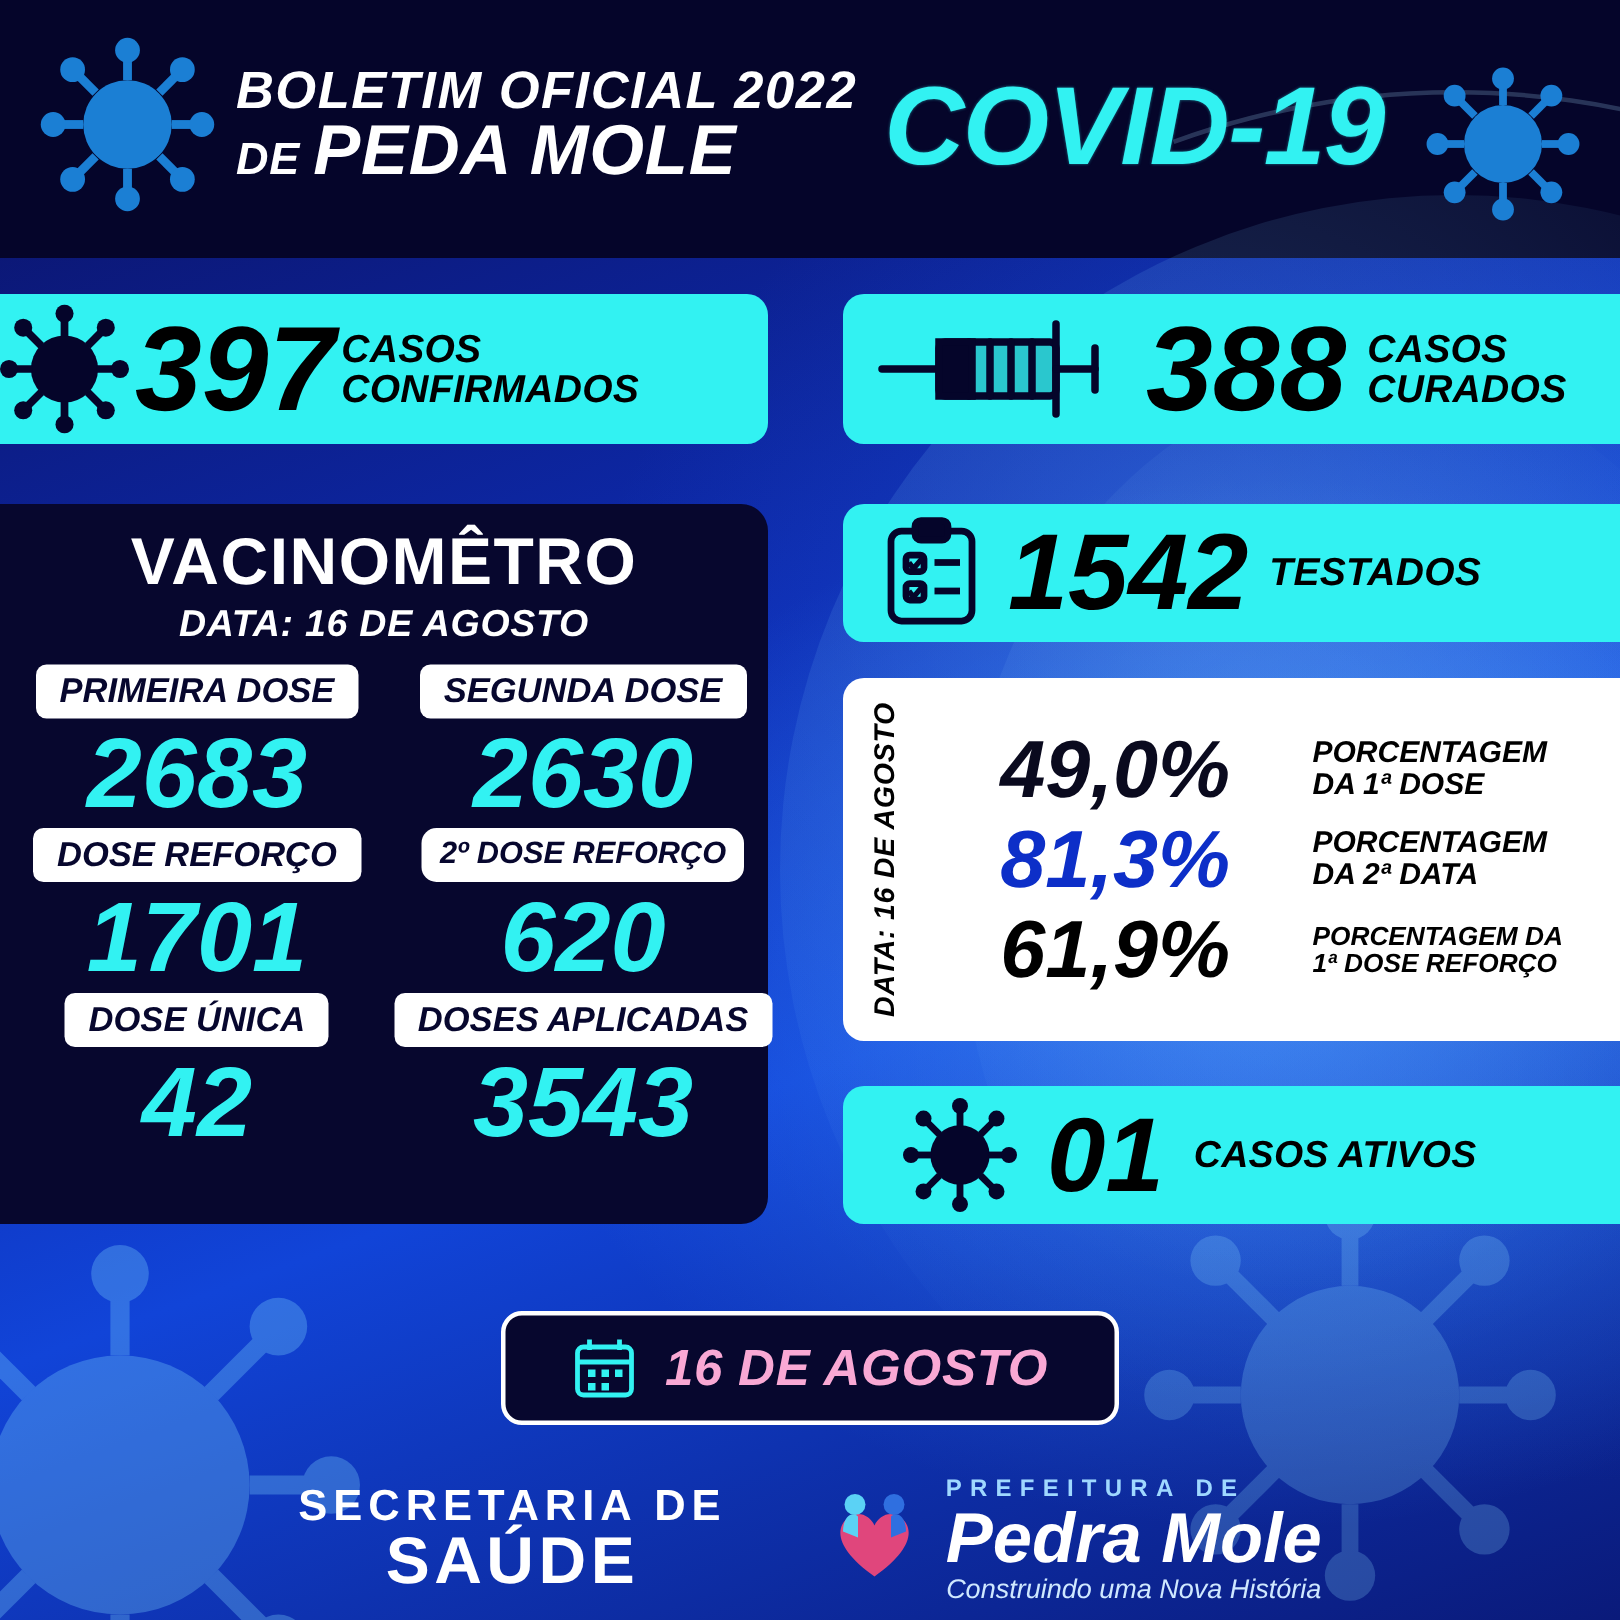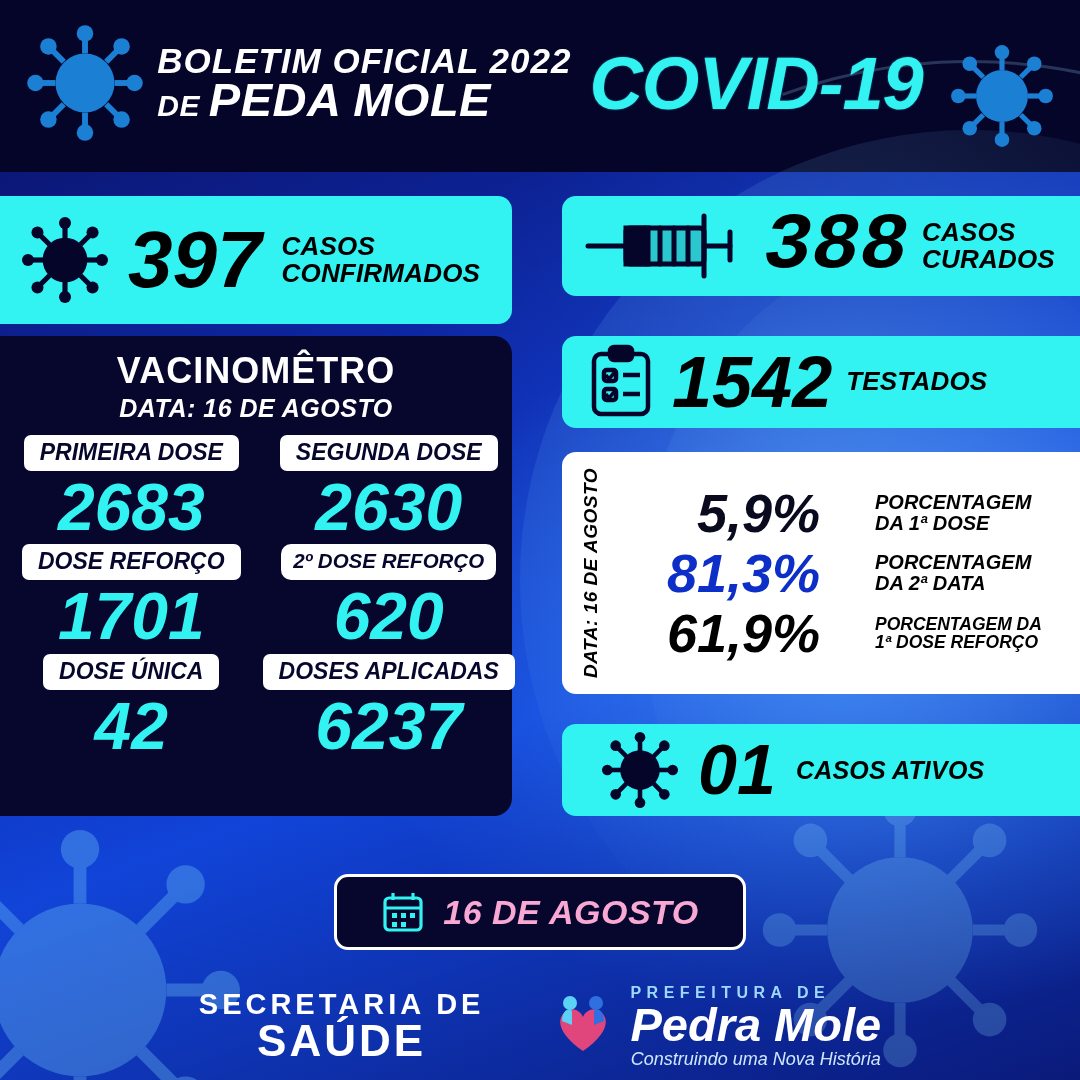--- a/index.html
+++ b/index.html
@@ -108,34 +108,34 @@
   .lbl {
     font-weight: bold;
     font-style: italic;
     color: #000000;
     line-height: 1.04;
     letter-spacing: 0.2px;
   }
 
   
   #card-confirmados {
-    left: 0; top: 196px; width: 512px; height: 128px;
+    left: 0; top: 196px; width: 512px; height: 100px;
     border-radius: 0 14px 14px 0;
-    padding-left: 22px; gap: 20px;
+    gap: 4px;
   }
   #card-confirmados .big-num { font-size: 80px; }
   #card-confirmados .lbl { font-size: 26px; }
 
   
   #card-curados {
     left: 562px; top: 196px; width: 518px; height: 100px;
     border-radius: 14px 0 0 14px;
     padding-left: 18px; gap: 14px;
   }
-  #card-curados .big-num { font-size: 80px; font-family: Liberation Mono, monospace; }
+  #card-curados .big-num { font-size: 80px; }
   #card-curados .lbl { font-size: 26px; }
 
   
   #card-testados {
     left: 562px; top: 336px; width: 518px; height: 92px;
     border-radius: 14px 0 0 14px;
     padding-left: 22px; gap: 14px;
   }
   #card-testados .big-num { font-size: 72px; }
   #card-testados .lbl { font-size: 26px; }
@@ -184,21 +184,21 @@
   
   #vacinometro {
     position: absolute;
     left: 0; top: 336px; width: 512px; height: 480px;
     background: #07072e;
     border-radius: 0 18px 18px 0;
     padding: 14px 22px 16px 22px;
     display: flex; flex-direction: column; align-items: center;
   }
   .vac-title {
-    color: #ffffff; font-size: 36px; font-weight: bold; letter-spacing: 1px;
+    color: #ffffff; font-size: 44px; font-weight: bold; letter-spacing: 1px;
     font-style: normal;
   }
   .vac-date {
     color: #ffffff; font-size: 25px; font-weight: bold; font-style: italic;
     margin-top: 2px; letter-spacing: 0.5px;
   }
   .vac-grid {
     margin-top: 12px;
     display: grid; grid-template-columns: 1fr 1fr;
     column-gap: 22px; row-gap: 2px; width: 100%;
@@ -442,21 +442,21 @@
       </svg>
     </span>
     <span class="big-num">1542</span>
     <span class="lbl">TESTADOS</span>
   </div>
 
   <div class="card white" id="card-percent">
     <div class="pct-date">DATA: 16 DE AGOSTO</div>
     <div class="pct-rows">
       <div class="pct-row">
-        <div class="pct-val c0">5,9%</div>
+        <div class="pct-val c0">49,0%</div>
         <div class="pct-lbl">
           <div>PORCENTAGEM</div>
           <div>DA 1ª DOSE</div>
         </div>
       </div>
       <div class="pct-row">
         <div class="pct-val c1">81,3%</div>
         <div class="pct-lbl">
           <div>PORCENTAGEM</div>
           <div>DA 2ª DATA</div>
@@ -521,21 +521,21 @@
       <div class="vac-cell">
         <div class="vac-pill sm">2º DOSE REFORÇO</div>
         <div class="vac-num">620</div>
       </div>
       <div class="vac-cell">
         <div class="vac-pill">DOSE ÚNICA</div>
         <div class="vac-num">42</div>
       </div>
       <div class="vac-cell">
         <div class="vac-pill">DOSES APLICADAS</div>
-        <div class="vac-num">6237</div>
+        <div class="vac-num">3543</div>
       </div>
     </div>
   </div>
 
   <div id="date-btn">
     <span class="icon">
       <svg width="44" height="44" viewBox="0 0 44 44">
         <g fill="none" stroke="#32f2f2" stroke-width="3.2">
           <rect x="4" y="8" width="36" height="32" rx="4"></rect>
           <line x1="4" y1="18" x2="40" y2="18"></line>

